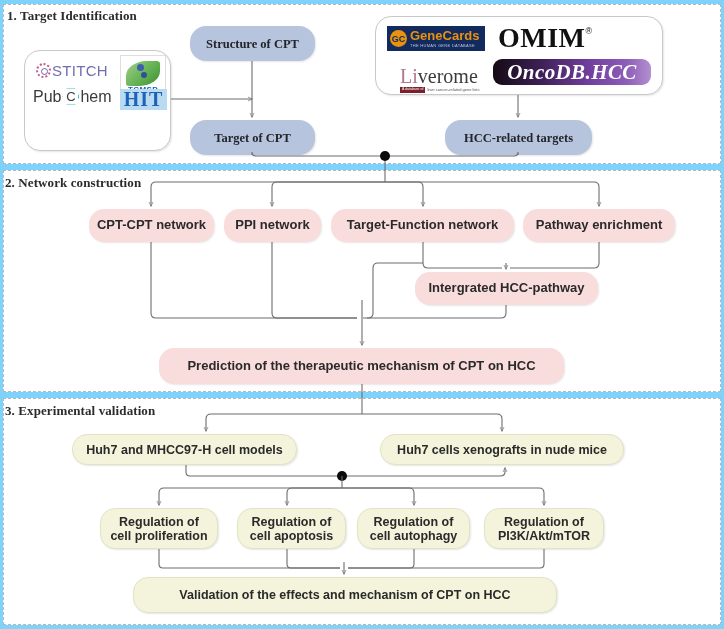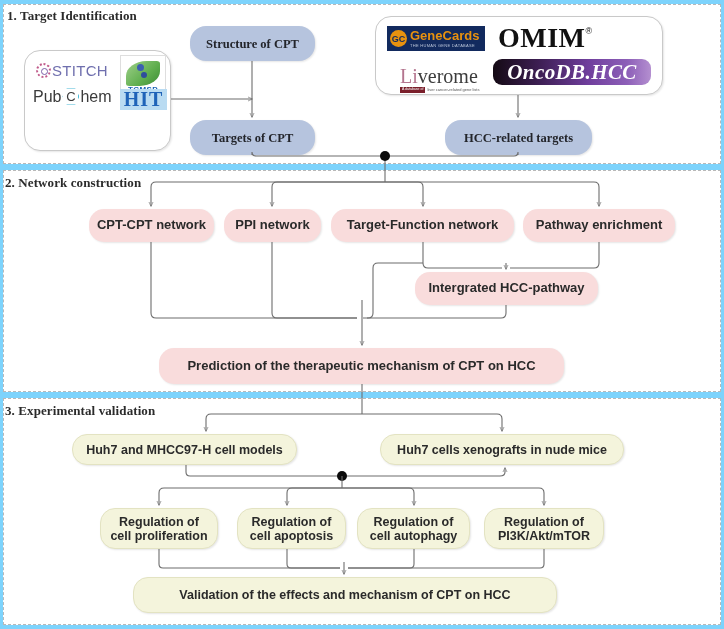--- a/index.html
+++ b/index.html
@@ -233,21 +233,21 @@
         <span class="tag">A database of</span>
         <span class="rest">liver cancer-related gene lists</span>
       </div>
     </div>
     <div class="logo lg-onco" style="left:117px;top:42px;width:158px;height:26px;border-radius:9px;">
       <span>OncoDB.HCC</span>
     </div>
   </div>
 
   <div class="node blue" style="left:190px;top:26px;width:125px;height:35px;">Structure of CPT</div>
-  <div class="node blue" style="left:190px;top:120px;width:125px;height:35px;">Targets of CPT</div>
+  <div class="node blue" style="left:190px;top:120px;width:125px;height:35px;">Target of CPT</div>
   <div class="node blue" style="left:445px;top:120px;width:147px;height:35px;">HCC-related targets</div>
 
   <div class="section" style="left:3px;top:170px;width:718px;height:222px;"></div>
   <div class="section-label" style="left:5px;top:175px;">2. Network construction</div>
 
   <div class="node pink" style="left:89px;top:209px;width:125px;height:33px;">CPT-CPT network</div>
   <div class="node pink" style="left:224px;top:209px;width:97px;height:33px;">PPI network</div>
   <div class="node pink" style="left:331px;top:209px;width:183px;height:33px;">Target-Function network</div>
   <div class="node pink" style="left:523px;top:209px;width:152px;height:33px;">Pathway enrichment</div>
   <div class="node pink" style="left:415px;top:272px;width:183px;height:33px;">Intergrated HCC-pathway</div>

